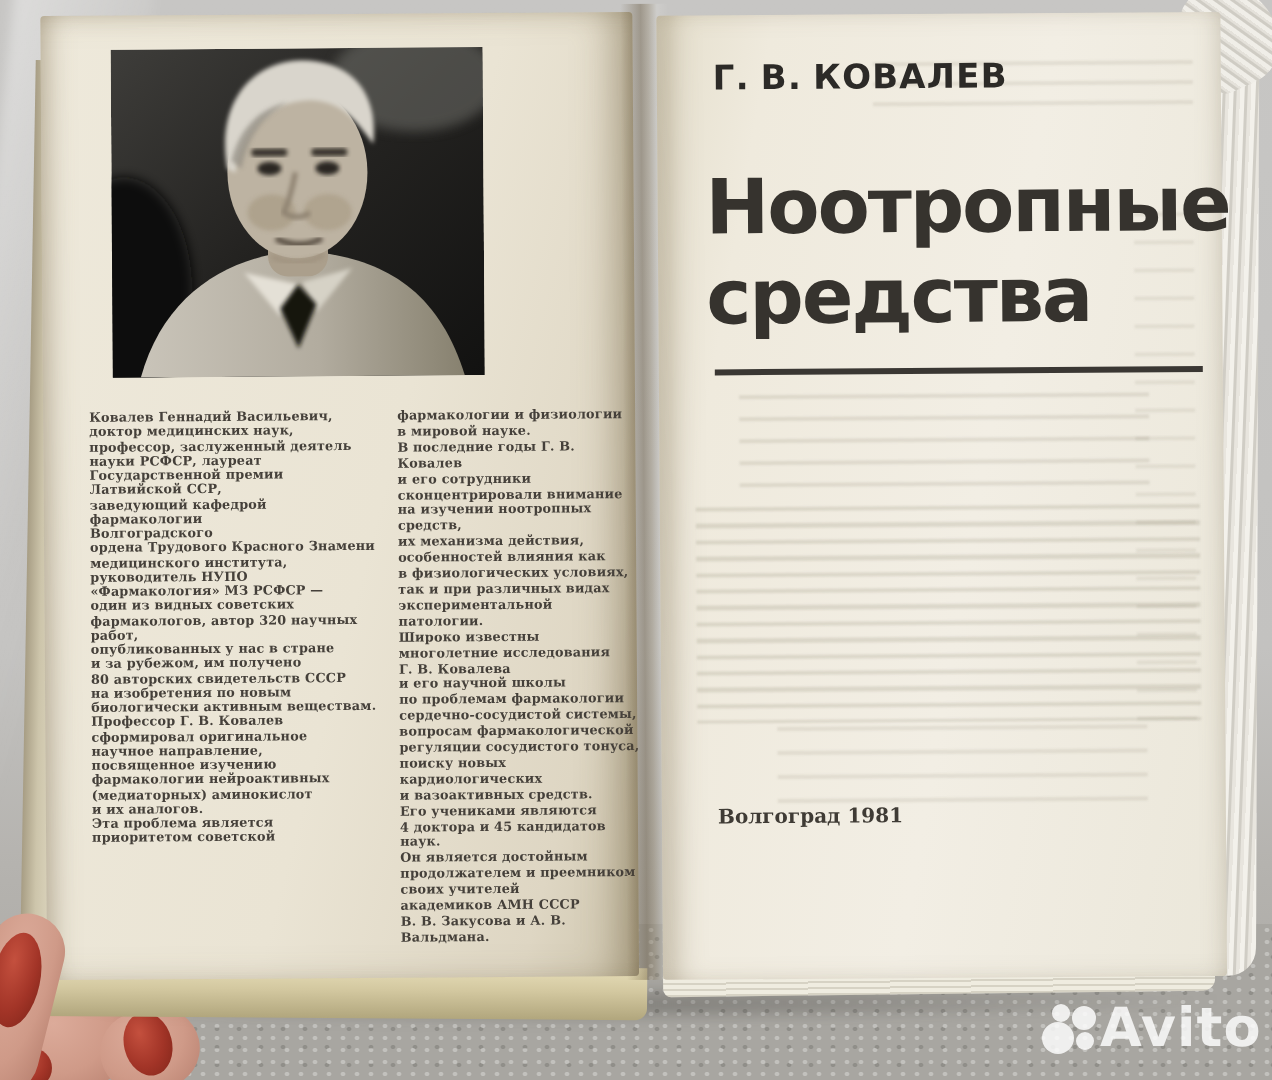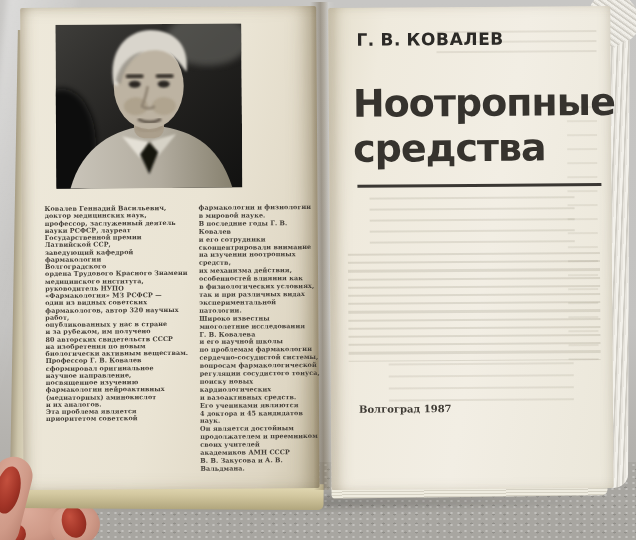--- a/index.html
+++ b/index.html
@@ -209,23 +209,30 @@
     <div class="page right-page">
       <div class="show-through st-header"></div>
       <div class="show-through st-a"></div>
       <div class="show-through st-b"></div>
       <div class="show-through st-c"></div>
       <div class="show-through st-nums"></div>
       <div class="author">Г. В. КОВАЛЕВ</div>
       <div class="title">Ноотропные
 средства</div>
       <div class="title-rule"></div>
-      <div class="imprint">Волгоград 1987</div>
+      <div class="imprint">Волгоград 1981</div>
     </div>
 
     <div class="gutter"></div>
   </div>
 
   <div class="finger thumb"></div>
   <div class="nail thumb-nail"></div>
 
+  <div class="watermark">
+    <div class="wm-circle wm-c1"></div>
+    <div class="wm-circle wm-c2"></div>
+    <div class="wm-circle wm-c3"></div>
+    <div class="wm-circle wm-c4"></div>
+    <div class="wm-text">Avito</div>
+  </div>
 
 </div>
 
 </body></html>

